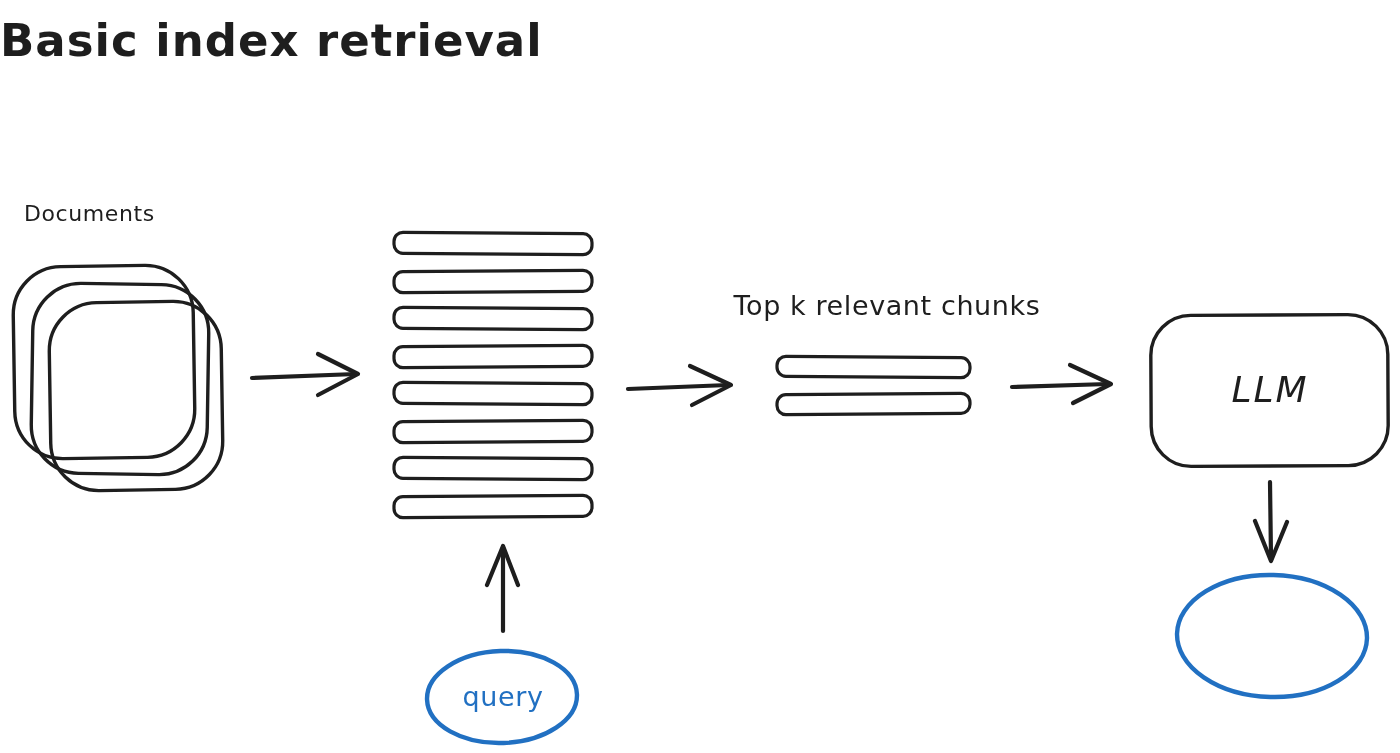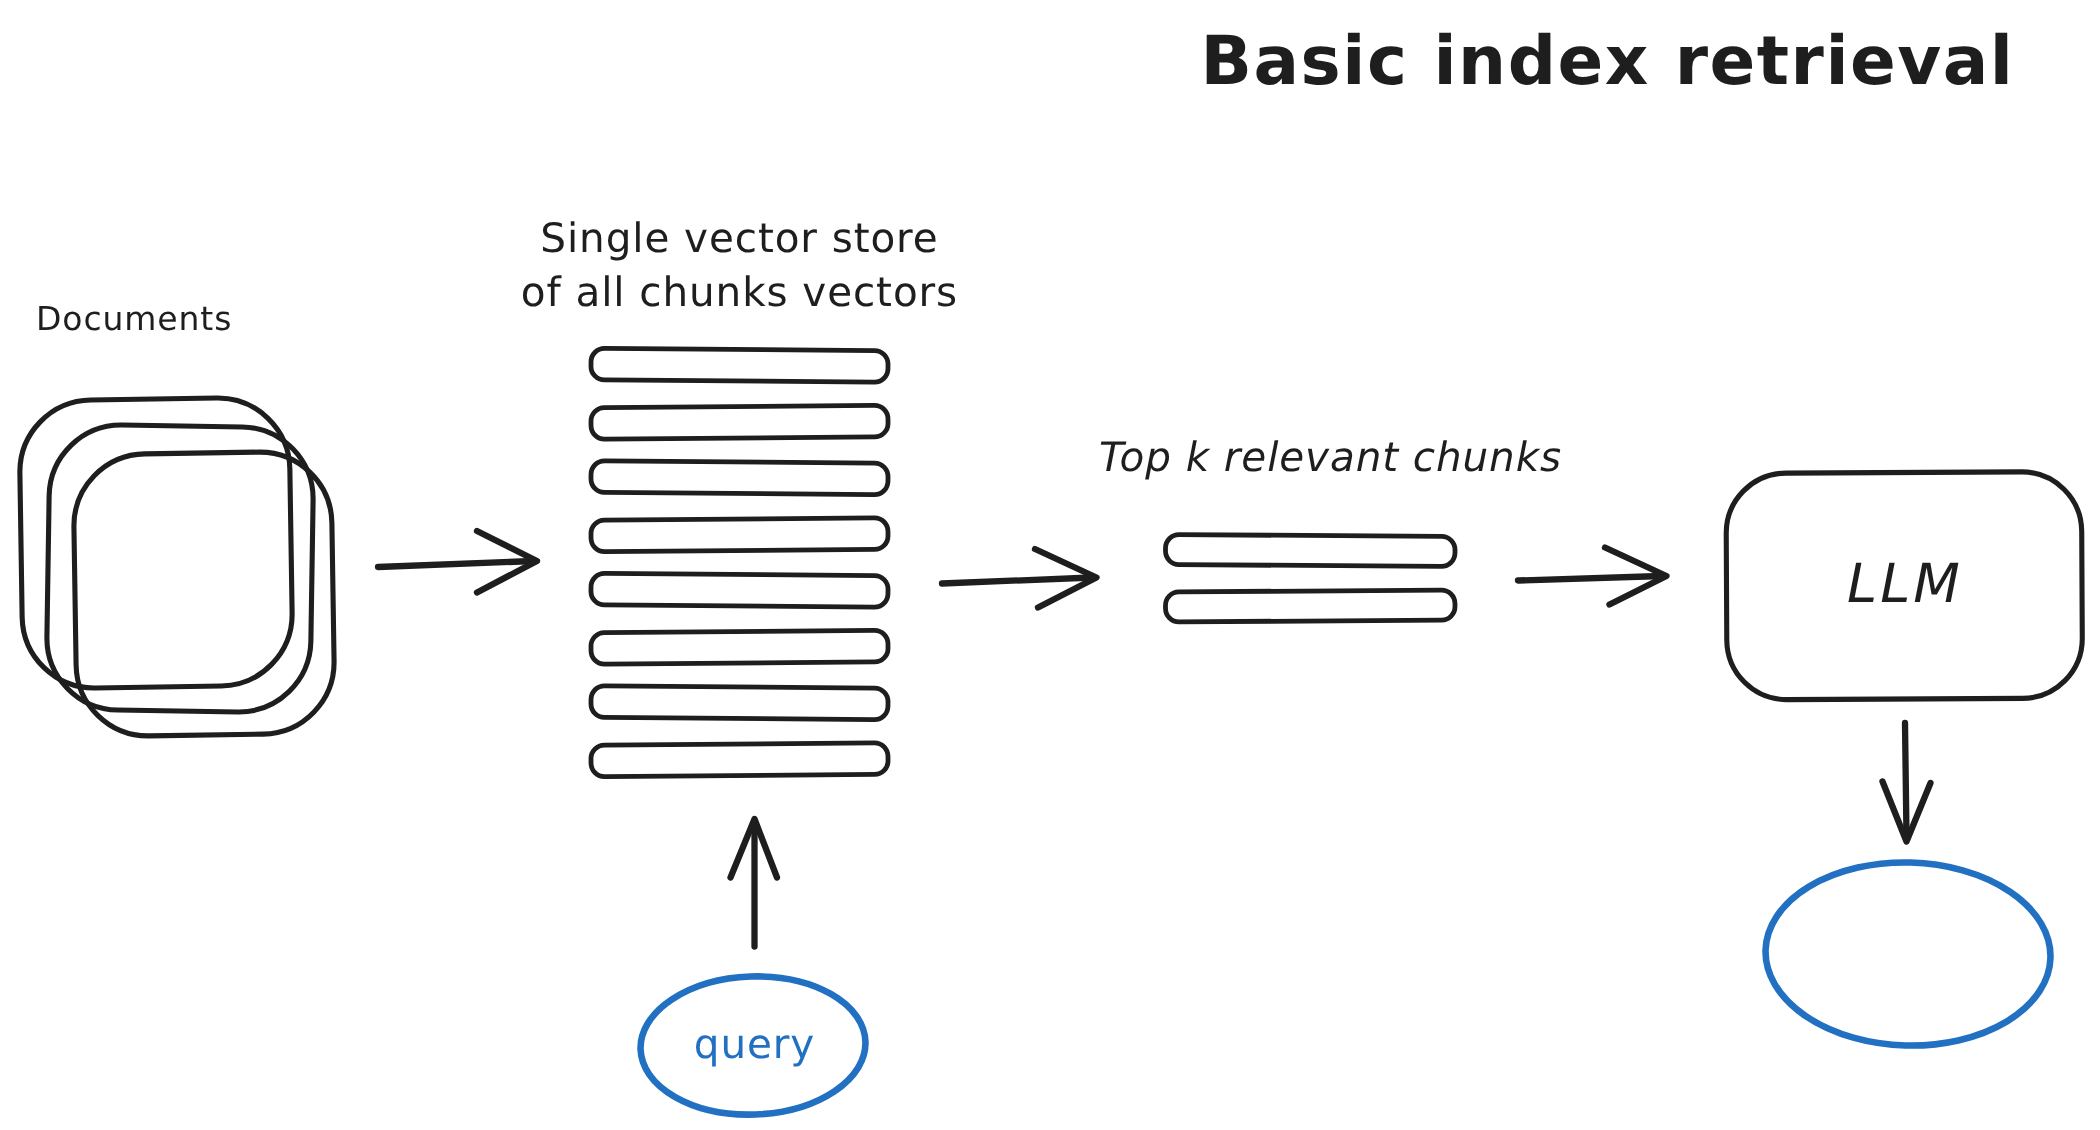--- a/index.html
+++ b/index.html
@@ -18,30 +18,30 @@
   }
   .scene{position:absolute;left:0;top:0;}
   .scene rect,.scene path,.scene ellipse{fill:none;stroke:var(--ink);}
   .shape{stroke-width:3.4;stroke-linejoin:round;stroke-linecap:round;}
   .bar{stroke-width:3.2;stroke-linejoin:round;}
   .arrow{stroke-width:4.2;stroke-linecap:round;stroke-linejoin:round;}
   .bubble{stroke:var(--accent) !important;stroke-width:4.4;}
   .label{position:absolute;letter-spacing:0.6px;white-space:pre;}
   .title{
     left:0;top:14px;width:1343px;
-    text-align:right;
+    text-align:left;
     font-size:45px;font-weight:600;letter-spacing:1px;
   }
   .lbl-documents{left:24px;top:201px;font-size:22px;font-weight:500;}
   .lbl-vstore{
     left:318px;top:142px;width:350px;
     text-align:center;font-size:27px;font-weight:500;line-height:36px;
     white-space:normal;
   }
-  .lbl-topk{left:712px;top:290px;width:350px;text-align:center;font-size:27px;font-weight:500;font-style:italic;}
+  .lbl-topk{left:712px;top:290px;width:350px;text-align:center;font-size:27px;font-weight:500;}
   .lbl-llm{
     left:1150px;top:369px;width:240px;
     text-align:center;font-size:36px;font-style:italic;font-weight:500;letter-spacing:2px;
   }
   .lbl-query{left:427px;top:681px;width:152px;text-align:center;font-size:27px;font-weight:500;color:var(--accent);}
   .lbl-answer{left:1177px;top:617px;width:190px;text-align:center;font-size:27px;font-weight:500;color:var(--accent);}
 </style>
 </head>
 <body>
 
@@ -101,24 +101,20 @@
     </g>
     <g>
       <ellipse class="bubble" cx="1272" cy="636" rx="95" ry="61" transform="rotate(1.5 1272 636)"></ellipse>
     </g>
   </svg>
 
   <div class="label title">Basic index retrieval</div>
 
   <div class="label lbl-documents">Documents</div>
 
-  <div class="label lbl-vstore">
-    <span>Single vector store</span><br>
-    <span>of all chunks vectors</span>
-  </div>
 
   <div class="label lbl-topk">Top k relevant chunks</div>
 
   <div class="label lbl-query">query</div>
 
   <div class="label lbl-llm">LLM</div>
 
 </div>
 
 </body></html>

